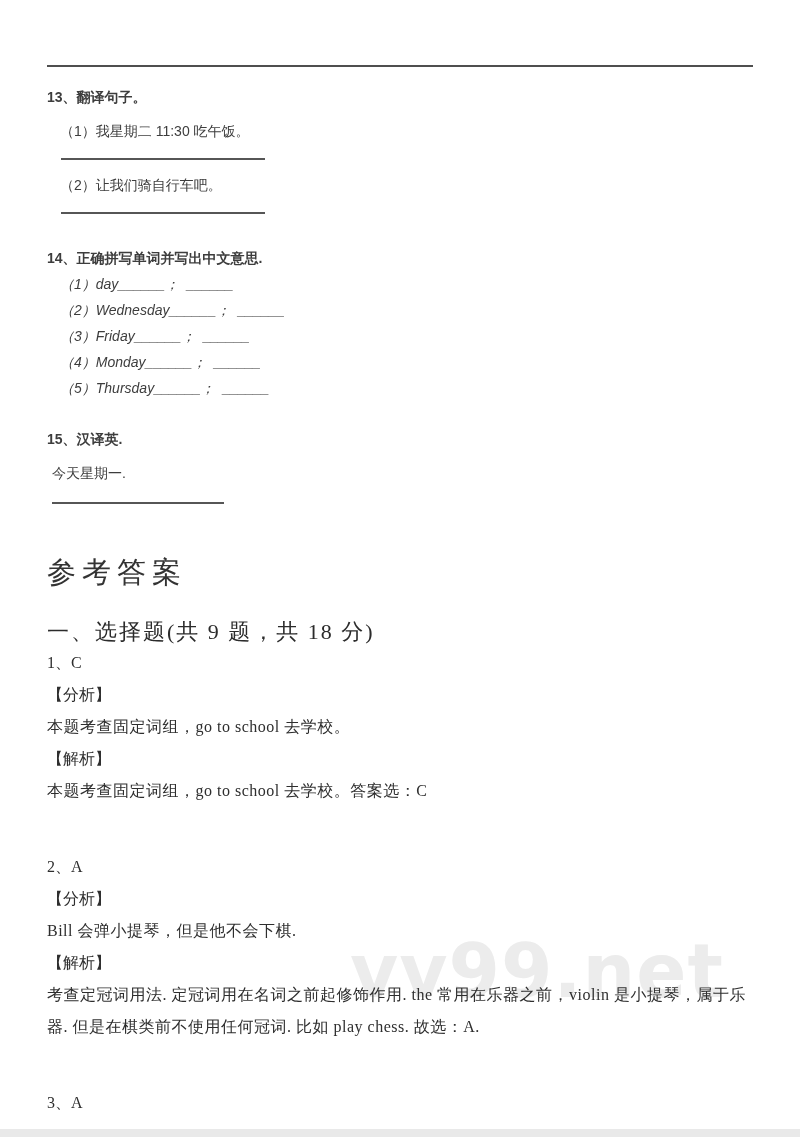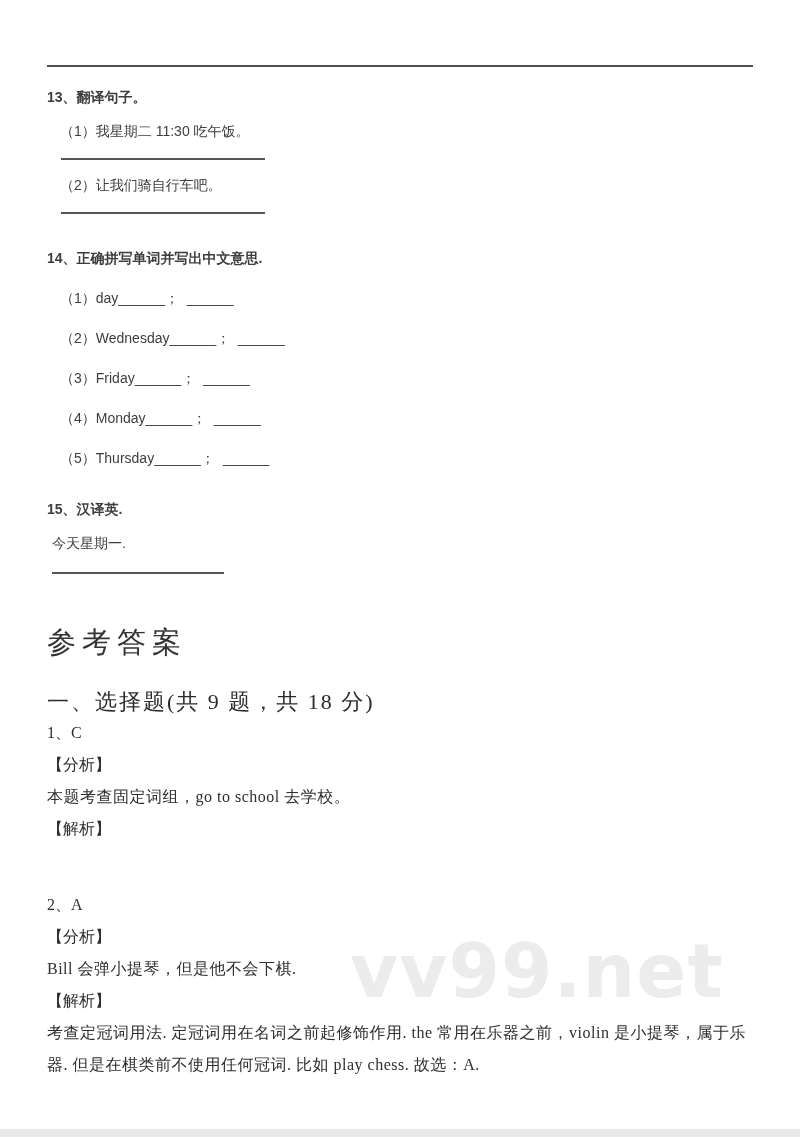--- a/index.html
+++ b/index.html
@@ -51,21 +51,21 @@
     margin-top: 16px;
     line-height: 18px;
     white-space: pre-wrap;
   }
   .blank-line {
     width: 204px;
     margin: 18px 0 2px 14px;
     border-bottom: 2px solid #565656;
     height: 0;
   }
-  .q14-items .q-line { margin-top: 22px; }
+  .q14-items .q-line { margin-top: 8px; font-style: italic; }
   .q15-sentence { margin-left: 5px; }
   .q15-line { width: 172px; margin-left: 5px; margin-top: 20px; }
   .gap-sm { height: 12px; }
   
   .answers-title {
     margin: 49px 0 0 0;
     text-align: left;
     font-size: 29px;
     font-weight: 400;
     letter-spacing: 6px;
@@ -135,20 +135,21 @@
 
     <h1 class="answers-title">参考答案</h1>
 
     <h2 class="section-title">一、选择题(共 9 题，共 18 分)</h2>
 
     <div class="answer-block answer-1">
       <div class="row">1、C</div>
       <div class="row">【分析】</div>
       <div class="row ans-text">本题考查固定词组，go to school 去学校。</div>
       <div class="row">【解析】</div>
+      <div class="row ans-text">本题考查固定词组，go to school 去学校。答案选：C</div>
     </div>
 
     <div class="answer-block answer-2">
       <div class="row">2、A</div>
       <div class="row">【分析】</div>
       <div class="row ans-text">Bill 会弹小提琴，但是他不会下棋.</div>
       <div class="row">【解析】</div>
       <div class="row ans-text">考查定冠词用法. 定冠词用在名词之前起修饰作用. the 常用在乐器之前，violin 是小提琴，属于乐器. 但是在棋类前不使用任何冠词. 比如 play chess. 故选：A.</div>
     </div>
 

